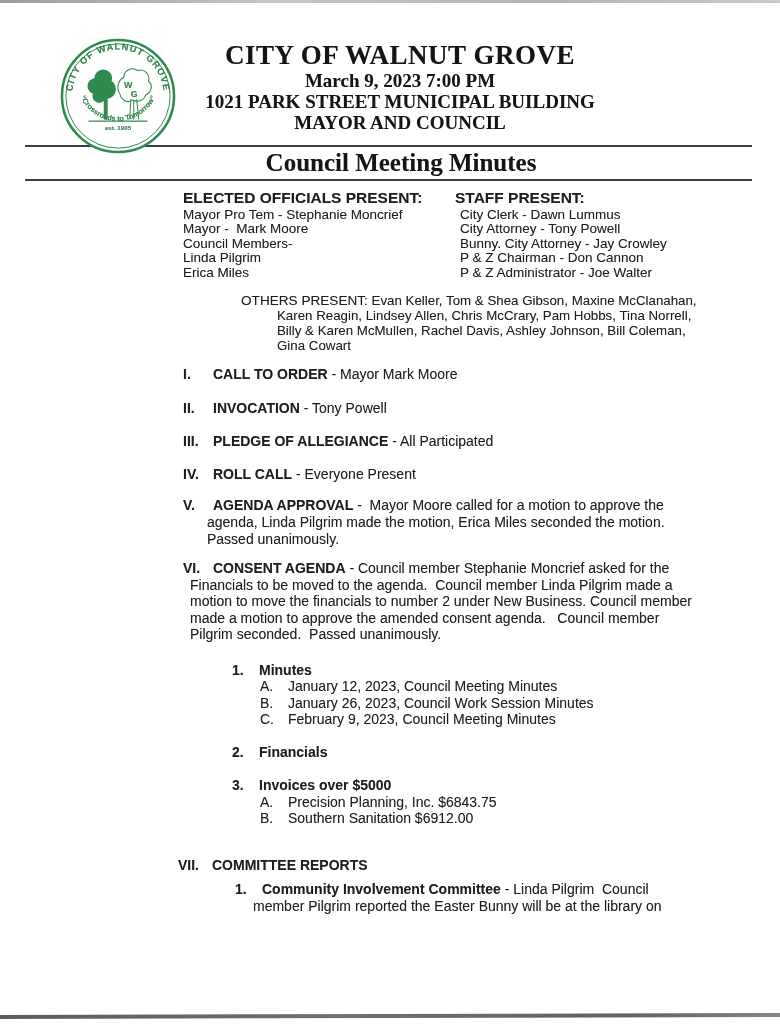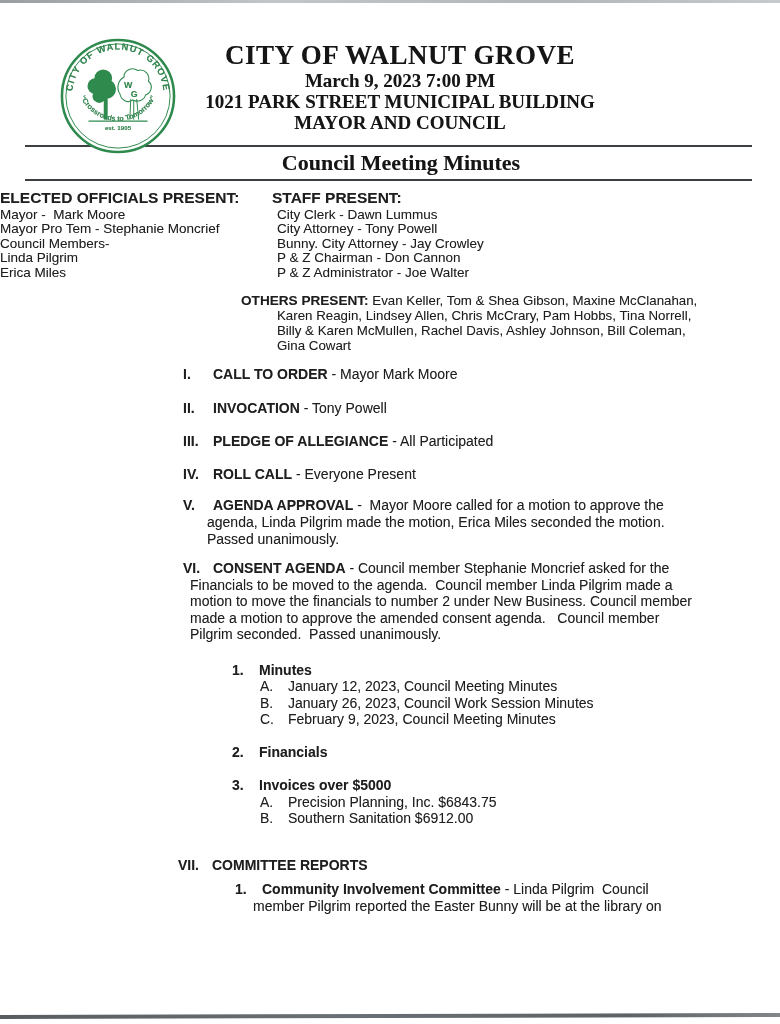--- a/index.html
+++ b/index.html
@@ -30,36 +30,36 @@
     font-family: "Liberation Serif", serif; font-weight: bold; color: #151515;
   }
   .h-title { font-size: 27px; line-height: 30px; letter-spacing: 0.5px; }
   .h-line  { font-size: 19px; line-height: 21px; }
   
   .rule { margin-left: 25px; width: 727px; border-top: 2px solid #3c4043; }
   .rule-1 { margin-top: 12px; }
   .doc-title {
     text-align: center; padding-left: 22px; margin-top: 3px;
     font-family: "Liberation Serif", serif; font-weight: bold;
-    font-size: 22px; line-height: 26px; color: #151515;
+    font-size: 25px; line-height: 26px; color: #151515;
   }
   .rule-2 { margin-top: 3px; }
   
-  .attendance { display: flex; margin-top: 8px; }
+  .attendance { display: flex; margin-left: 183px; margin-top: 8px; }
   .att-col { width: 272px; }
   .att-heading { font-weight: bold; font-size: 15.5px; line-height: 17px; margin-bottom: 2px; white-space: pre; }
   .att-line { font-size: 13.5px; line-height: 14.4px; white-space: pre; }
   .att-staff { width: auto; }
   .att-staff .att-line { padding-left: 5px; }
   
   .others { margin-top: 13px; font-size: 13.3px; line-height: 15px; }
   .others .line { white-space: pre; }
   .others .first { margin-left: 241px; }
   .others .cont  { margin-left: 277px; }
-  .others .label { font-weight: bold; font-size: 13.6px; }
+  .others .label { font-weight: normal; font-size: 13.6px; }
   
   .item { position: relative; margin-left: 213px; font-size: 14px; line-height: 17px; }
   .item .line { white-space: pre; }
   .item .num { position: absolute; left: -30px; top: 0; font-weight: bold; }
   .b { font-weight: bold; }
   .item-1 { margin-top: 13px; }
   .item-2 { margin-top: 17px; }
   .item-3 { margin-top: 16px; }
   .item-4 { margin-top: 16px; }
   .item-5 { margin-top: 14px; }
@@ -128,22 +128,22 @@
   </div>
 </header>
 
 <div class="rule rule-1"></div>
 <div class="doc-title">Council Meeting Minutes</div>
 <div class="rule rule-2"></div>
 
 <section class="attendance">
   <div class="att-col att-elected">
     <div class="att-heading">ELECTED OFFICIALS PRESENT:</div>
+    <div class="att-line">Mayor Pro Tem - Stephanie Moncrief</div>
     <div class="att-line">Mayor -  Mark Moore</div>
-    <div class="att-line">Mayor Pro Tem - Stephanie Moncrief</div>
     <div class="att-line">Council Members-</div>
     <div class="att-line">Linda Pilgrim</div>
     <div class="att-line">Erica Miles</div>
   </div>
   <div class="att-col att-staff">
     <div class="att-heading">STAFF PRESENT:</div>
     <div class="att-line">City Clerk - Dawn Lummus</div>
     <div class="att-line">City Attorney - Tony Powell</div>
     <div class="att-line">Bunny. City Attorney - Jay Crowley</div>
     <div class="att-line">P &amp; Z Chairman - Don Cannon</div>

